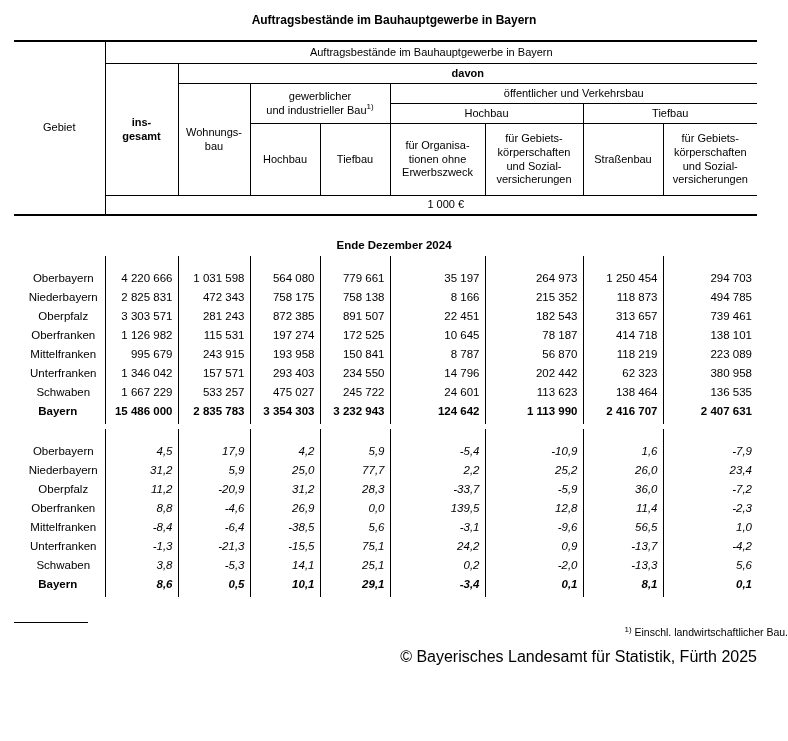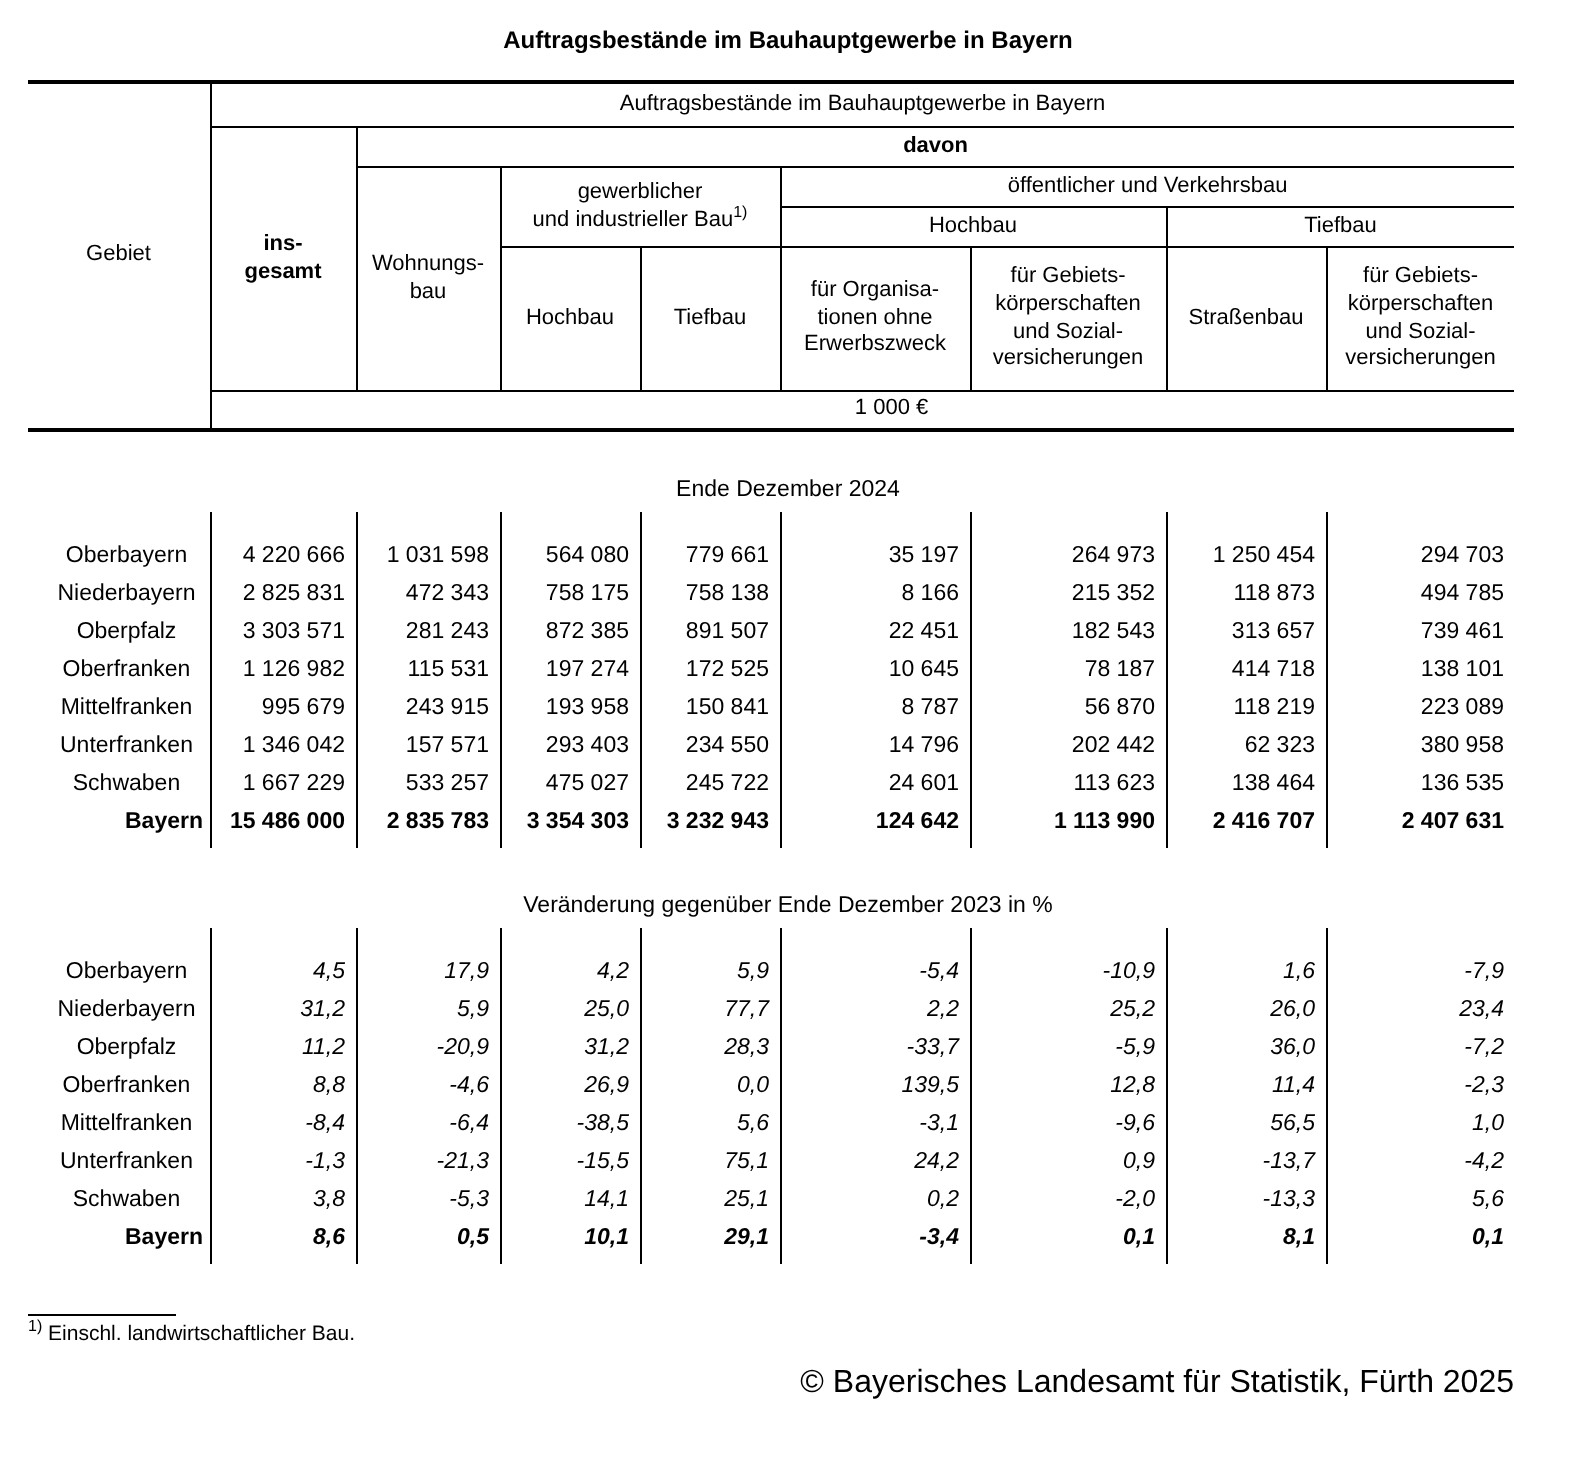--- a/index.html
+++ b/index.html
@@ -27,38 +27,38 @@
   .head-tbl .no-r { border-right:none; }
   .r1 th { height:19px; }
   .r2 th { height:17px;font-weight:bold; }
   .r3 th { height:17px; }
   .r4 th { height:17px; }
   .r5 th { height:69px; }
   .r6 th { height:16px;padding-left:31px; }
   sup { font-size:8px; line-height:0; }
 
   
-  .sec-head { margin-top:23px; text-align:center; font-size:11.5px; font-weight:normal; }
+  .sec-head { margin-top:23px; text-align:center; font-size:11.5px; font-weight:bold; }
   .data-tbl { margin-top:5px; }
   .data-tbl td, .data-tbl th {
     border:none; padding:0; height:19px; vertical-align:middle;
     font-size:11.5px; font-weight:normal;
   }
   .data-tbl .lbl { text-align:center; padding-left:8px; border-right:1px solid #000; }
   .data-tbl .val { text-align:right; padding-right:5px; }
   .data-tbl td.sep { border-right:1px solid #000; }
   .data-tbl tr.spacer td, .data-tbl tr.spacer th { height:12px; }
   .data-tbl tr.tail td,   .data-tbl tr.tail th   { height:4px; }
   .data-tbl tr.bold-row td, .data-tbl tr.bold-row th { font-weight:bold; }
-  .data-tbl tr.bold-row .lbl { text-align:right; padding-left:0; padding-right:3px;margin-top:25px; }
+  .data-tbl tr.bold-row .lbl { text-align:center; padding-left:0; padding-right:3px;margin-top:25px; }
   .data-tbl.italic-vals .val { font-style:italic; }
 
   
   .foot-rule { margin:25px 0 0 14px; width:74px; border-top:1px solid #000; }
-  .footnote  { margin:3px 0 0 14px; font-size:10.5px; }
+  .footnote  { margin:3px 0 0 14px; font-size:10.5px;text-align:right; }
   .footnote sup { font-size:8px; }
   .copyright { margin:10px 31px 0 0; text-align:right; font-size:16px; }
 </style>
 </head>
 <body>
 
 <div class="page">
 
   <div class="title">Auftragsbestände im Bauhauptgewerbe in Bayern</div>
 
@@ -237,21 +237,20 @@
           <td class="sep"></td>
           <td class="sep"></td>
           <td class="sep"></td>
           <td class="sep"></td>
           <td class="sep"></td>
           <td></td>
         </tr>
       </tbody>
   </table>
 
-  <div class="sec-head">Veränderung gegenüber Ende Dezember 2023 in %</div>
   <table class="tbl data-tbl italic-vals">
     <colgroup>
       <col style="width:91px">
         <col style="width:73px">
         <col style="width:72px">
       <col style="width:70px">
         <col style="width:70px">
         <col style="width:95px">
       <col style="width:98px">
         <col style="width:80px">

